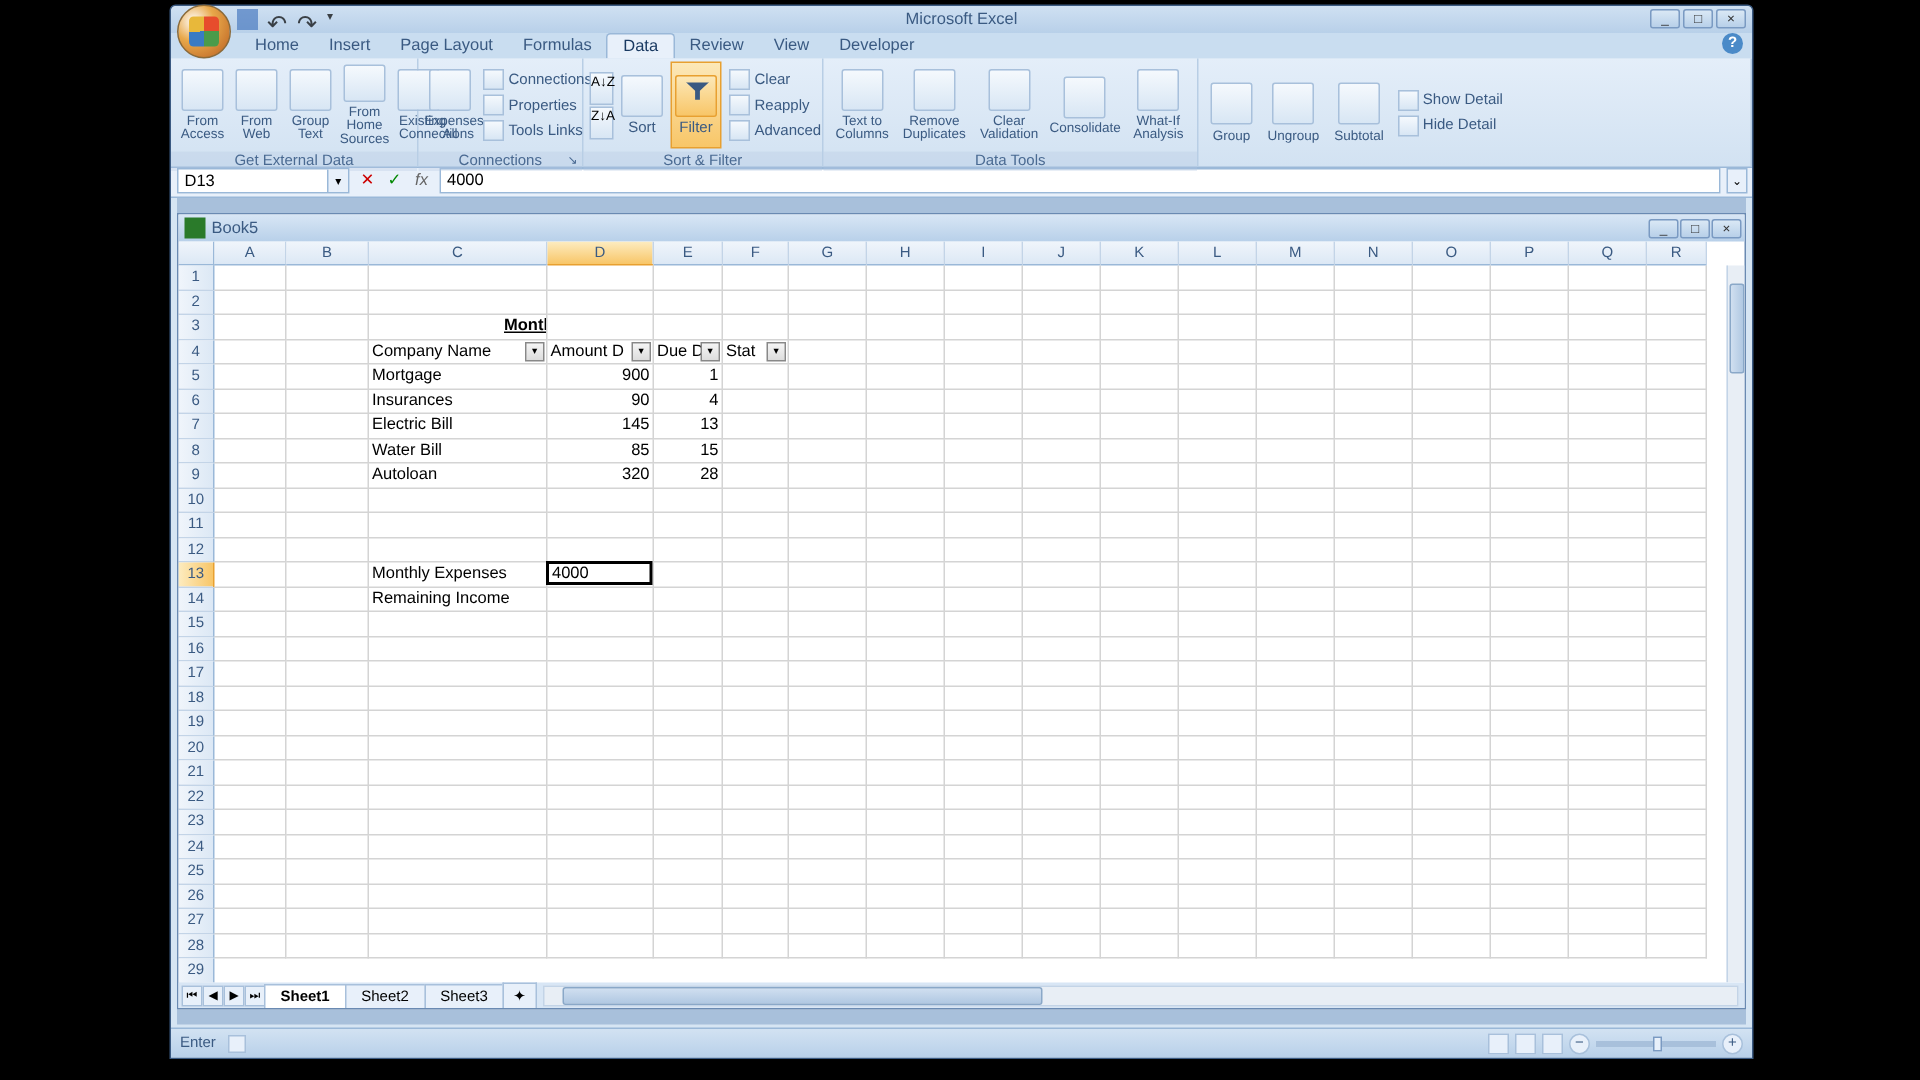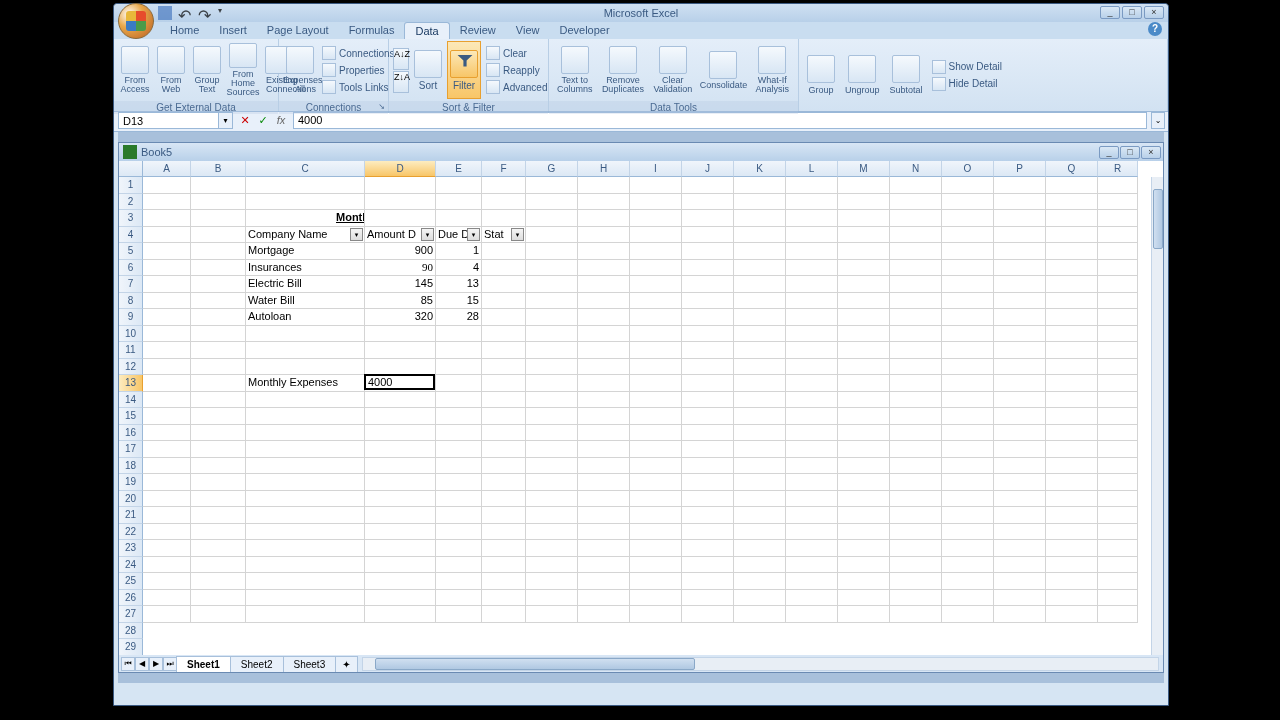--- a/index.html
+++ b/index.html
@@ -440,21 +440,21 @@
               <div class="cell" style="width: 52px;"></div>
               <div class="cell" style="width: 52px;"></div>
               <div class="cell" style="width: 52px;"></div>
               <div class="cell" style="width: 52px;"></div>
               <div class="cell" style="width: 40px;"></div>
             </div>
             <div class="row">
               <div class="cell" style="width: 48px;"></div>
               <div class="cell" style="width: 55px;"></div>
               <div class="cell" style="width: 119px;">Insurances</div>
-              <div class="cell right" style="width: 71px; font-family: Liberation Serif, serif;">90</div>
+              <div class="cell right" style="width: 71px;">90</div>
               <div class="cell right" style="width: 46px;">4</div>
               <div class="cell" style="width: 44px;"></div>
               <div class="cell" style="width: 52px;"></div>
               <div class="cell" style="width: 52px;"></div>
               <div class="cell" style="width: 52px;"></div>
               <div class="cell" style="width: 52px;"></div>
               <div class="cell" style="width: 52px;"></div>
               <div class="cell" style="width: 52px;"></div>
               <div class="cell" style="width: 52px;"></div>
               <div class="cell" style="width: 52px;"></div>
@@ -580,20 +580,40 @@
               <div class="cell" style="width: 52px;"></div>
               <div class="cell" style="width: 52px;"></div>
               <div class="cell" style="width: 52px;"></div>
               <div class="cell" style="width: 52px;"></div>
               <div class="cell" style="width: 40px;"></div>
             </div>
             <div class="row">
               <div class="cell" style="width: 48px;"></div>
               <div class="cell" style="width: 55px;"></div>
               <div class="cell" style="width: 119px;">Monthly Expenses</div>
+              <div class="cell" style="width: 71px;"></div>
+              <div class="cell" style="width: 46px;"></div>
+              <div class="cell" style="width: 44px;"></div>
+              <div class="cell" style="width: 52px;"></div>
+              <div class="cell" style="width: 52px;"></div>
+              <div class="cell" style="width: 52px;"></div>
+              <div class="cell" style="width: 52px;"></div>
+              <div class="cell" style="width: 52px;"></div>
+              <div class="cell" style="width: 52px;"></div>
+              <div class="cell" style="width: 52px;"></div>
+              <div class="cell" style="width: 52px;"></div>
+              <div class="cell" style="width: 52px;"></div>
+              <div class="cell" style="width: 52px;"></div>
+              <div class="cell" style="width: 52px;"></div>
+              <div class="cell" style="width: 40px;"></div>
+            </div>
+            <div class="row">
+              <div class="cell" style="width: 48px;"></div>
+              <div class="cell" style="width: 55px;"></div>
+              <div class="cell" style="width: 119px;">Remaining Income</div>
               <div class="cell" style="width: 71px;"></div>
               <div class="cell" style="width: 46px;"></div>
               <div class="cell" style="width: 44px;"></div>
               <div class="cell" style="width: 52px;"></div>
               <div class="cell" style="width: 52px;"></div>
               <div class="cell" style="width: 52px;"></div>
               <div class="cell" style="width: 52px;"></div>
               <div class="cell" style="width: 52px;"></div>
               <div class="cell" style="width: 52px;"></div>
               <div class="cell" style="width: 52px;"></div>
@@ -901,13 +921,27 @@
         <div class="sheet-tab">Sheet2</div>
         <div class="sheet-tab">Sheet3</div>
         <div class="sheet-tab" style="padding:2px 6px">✦</div>
         <div class="hscroll">
             <div class="hthumb"></div>
           </div>
       </div>
     </div>
   </div>
 
+  <div class="statusbar">
+    <span>Enter</span>
+    <span style="margin-left:8px;width:12px;height:12px;background:#e8f0fa;border:1px solid #a8c0db"></span>
+    <div class="status-right">
+      <div class="view-btn"></div>
+      <div class="view-btn"></div>
+      <div class="view-btn"></div>
+      <span style="width:14px;height:14px;background:#e8f0fa;border:1px solid #a8c0db;text-align:center;border-radius:50%;line-height:12px">−</span>
+      <div class="zoom-slider">
+          <div class="zoom-thumb"></div>
+        </div>
+      <span style="width:14px;height:14px;background:#e8f0fa;border:1px solid #a8c0db;text-align:center;border-radius:50%;line-height:12px">+</span>
+    </div>
+  </div>
 </div>
 
 </body></html>

